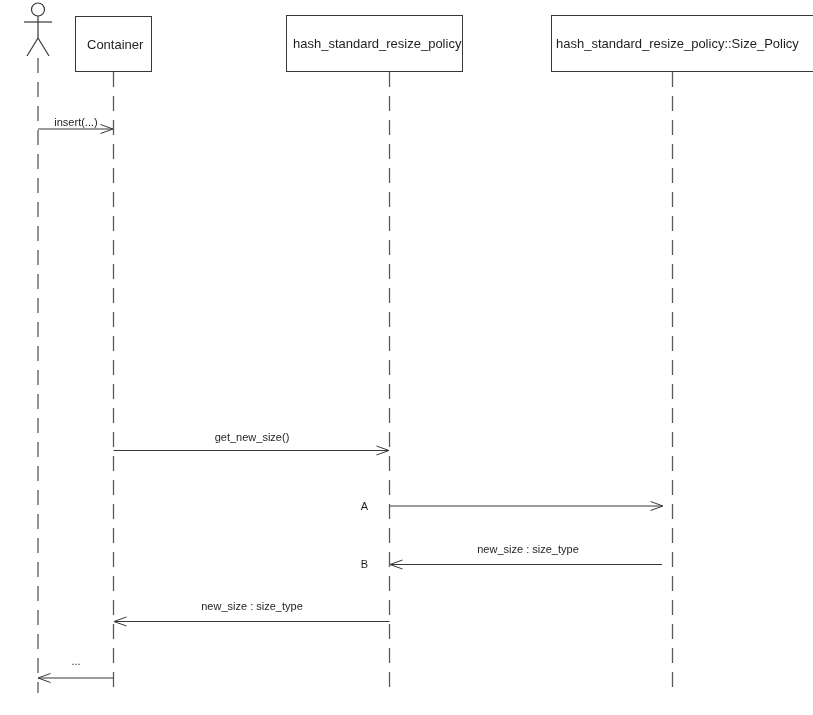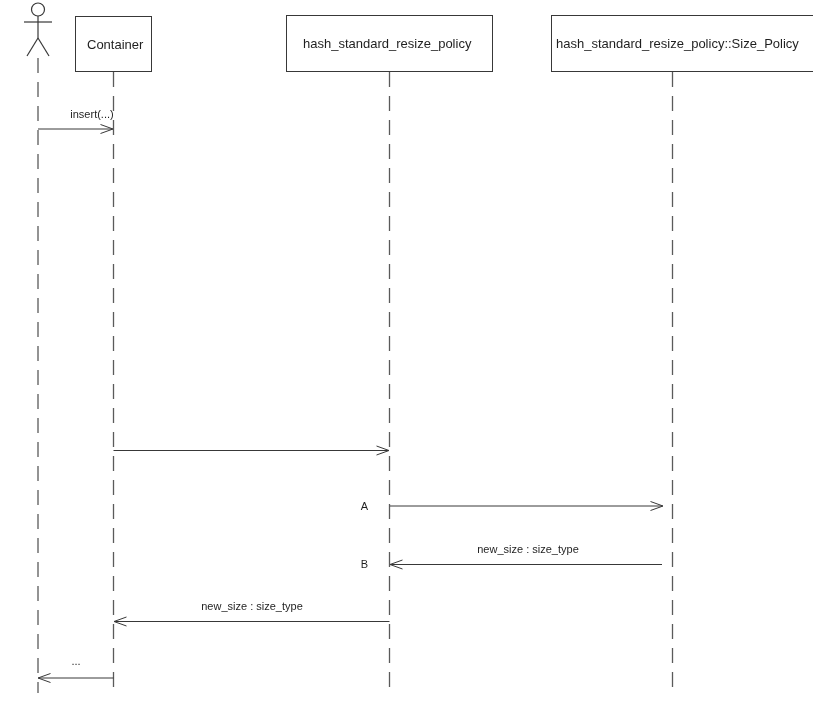--- a/index.html
+++ b/index.html
@@ -27,31 +27,31 @@
     box-sizing: border-box;
     border: 1px solid #383838;
     background: #ffffff;
     display: flex;
     align-items: center;
     font-size: 13px;
     color: #1f1f1f;
     white-space: nowrap;
   }
   .participant.p0 { left: 75px;  top: 16px; width: 77px;  height: 56px; padding-left: 11px; }
-  .participant.p1 { left: 286px; top: 15px; width: 207px; height: 57px; padding-left: 16px;  }
+  .participant.p1 { left: 286px; top: 15px; width: 177px; height: 57px; padding-left: 6px;  }
   .participant.p2 { left: 551px; top: 15px; width: 279px; height: 57px; padding-left: 4px;  }
   .msg-label {
     position: absolute;
     font-size: 11px;
     line-height: 13px;
     color: #1f1f1f;
     text-align: center;
     white-space: nowrap;
   }
-  .m0 { left: 38px;  width: 76px;  top: 108px; margin-left: 16px; }
+  .m0 { left: 38px;  width: 76px;  top: 116px; }
   .m1 { left: 114px; width: 276px; top: 431px; }
   .m2 { left: 390px; width: 276px; top: 484px; }
   .m3 { left: 390px; width: 276px; top: 543px; }
   .m4 { left: 114px; width: 276px; top: 600px; }
   .m5 { left: 38px;  width: 76px;  top: 655px; }
   .marker {
     position: absolute;
     font-size: 11px;
     line-height: 13px;
     color: #1f1f1f;
@@ -121,20 +121,21 @@
     <span>Container</span>
   </div>
   <div class="participant p1">
     <span>hash_standard_resize_policy</span>
   </div>
   <div class="participant p2">
     <span>hash_standard_resize_policy::Size_Policy</span>
   </div>
 
   <div class="msg-label m0">insert(...)</div>
+  <div class="msg-label m1">get_new_size()</div>
   <div class="msg-label m3">new_size : size_type</div>
   <div class="msg-label m4">new_size : size_type</div>
   <div class="msg-label m5">...</div>
 
   <div class="marker markerA">A</div>
   <div class="marker markerB">B</div>
 
 </div>
 
 </body></html>

